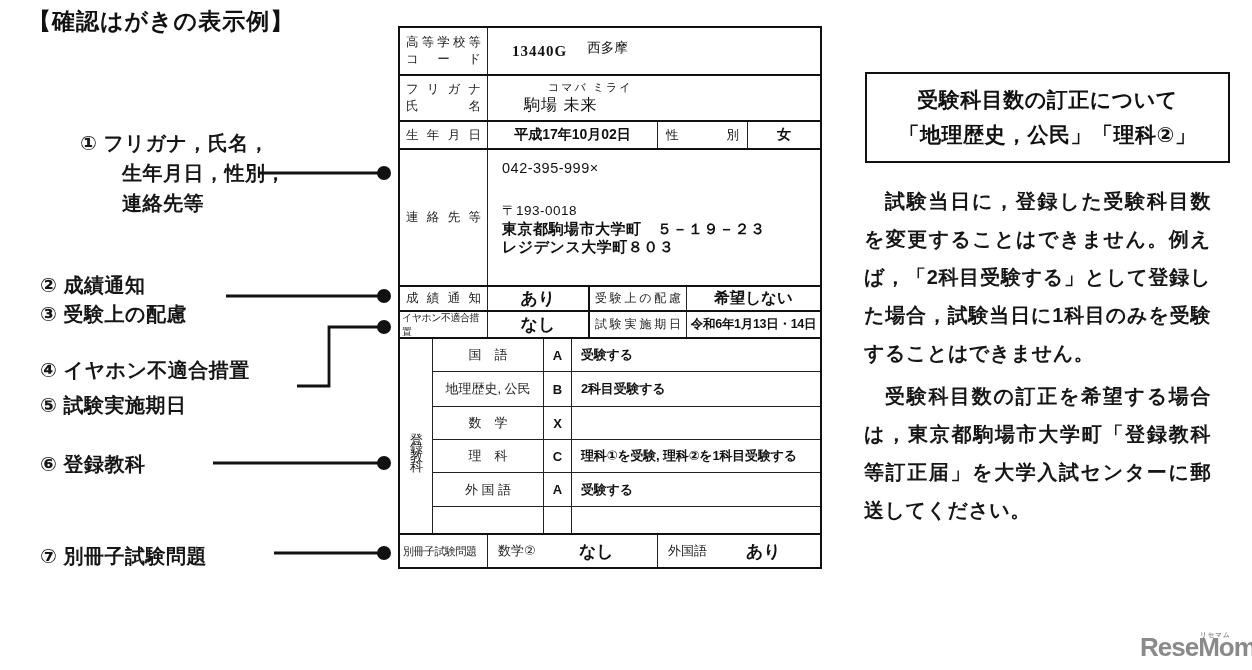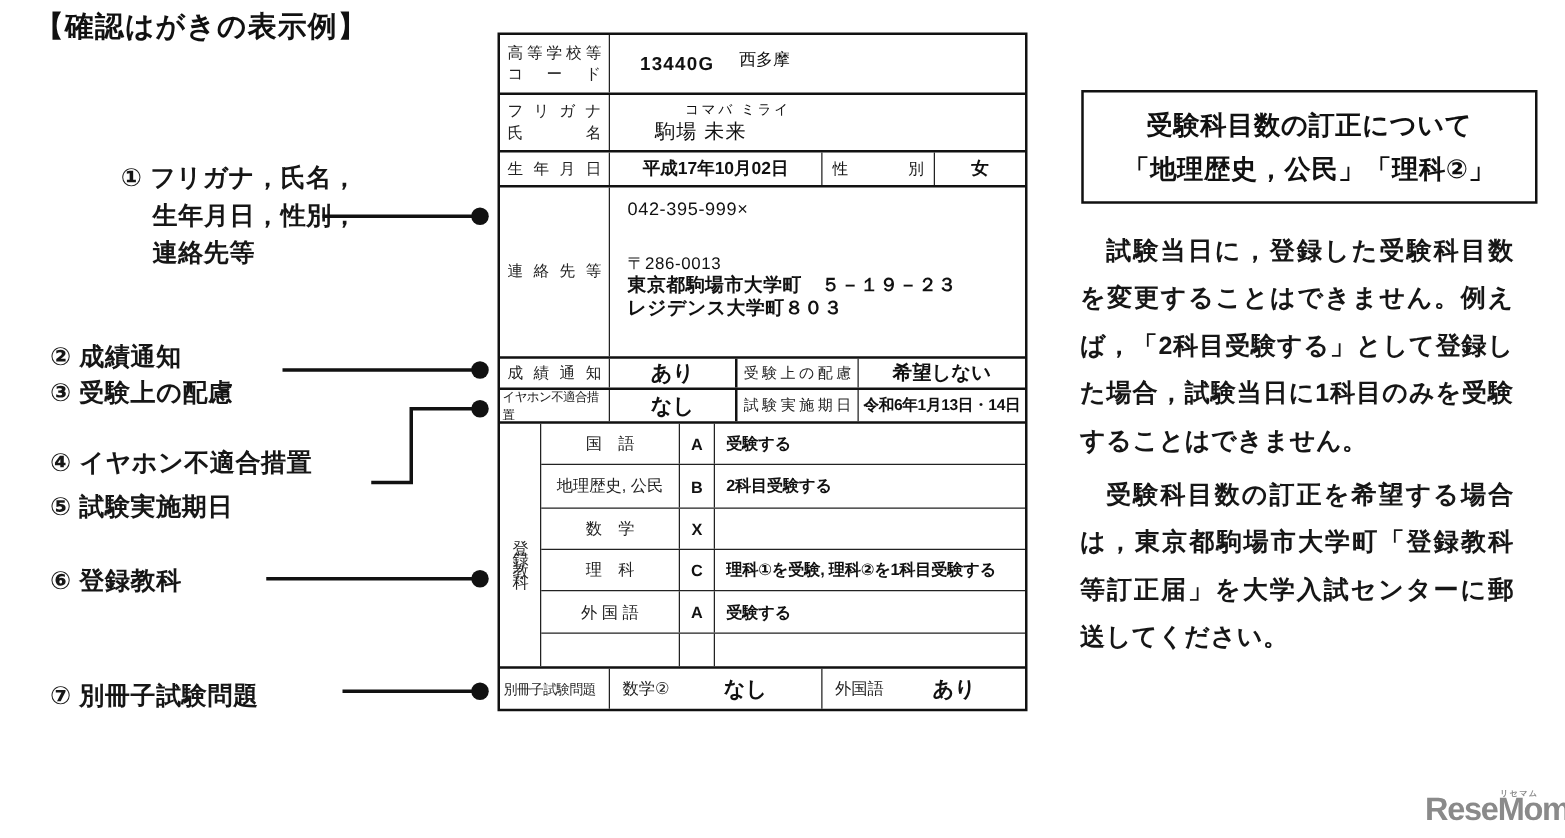--- a/index.html
+++ b/index.html
@@ -9,21 +9,21 @@
     font-family:"Liberation Sans","DejaVu Sans",sans-serif; color:#111;
     overflow:hidden;
   }
   
   .page-title {
     position:absolute; left:28px; top:6px;
     font-size:23px; font-weight:700; letter-spacing:1px; color:#111;
   }
   .anno { position:absolute; font-size:20px; font-weight:600; color:#161616; letter-spacing:0.5px; white-space:nowrap; }
   .anno-block { line-height:30px; padding-left:82px; }
-  .anno-block .first { margin-left:-42px;text-align:right; }
+  .anno-block .first { margin-left:-42px; }
   
   .overlay { position:absolute; left:0; top:0; width:1252px; height:670px; pointer-events:none; }
   .overlay line, .overlay polyline { stroke:#111; stroke-width:2.8px; fill:none; }
   .overlay circle { fill:#111; }
   
   .card {
     position:absolute; left:398px; top:26px; width:424px; height:543px;
     border:2px solid #111; background:#fff; display:flex; flex-direction:column;
   }
   .crow { display:flex; border-bottom:2px solid #111; }
@@ -39,21 +39,21 @@
   .jl { width:100%; text-align:justify; text-align-last:justify; line-height:17px; }
   .lab-small { font-size:10px; padding:2px 2px; letter-spacing:-0.5px; }
   .midlab {
     width:97px; border-right:1px solid #222; font-size:12px; color:#222;
     display:flex; align-items:center; padding:0 5px;
   }
   .vcell { display:flex; align-items:center; }
   .grow { flex:1 1 auto; }
   
   .code-val { padding-left:24px; font-size:15px; }
-  .code-num { font-weight:700; letter-spacing:1px; }
+  .code-num { font-weight:700; letter-spacing:1px;font-family:Liberation Serif, serif; }
   .school-name { font-size:13.5px; font-weight:500; margin-left:20px; position:relative; top:-3px; }
   
   .name-cell { padding-left:36px; display:flex; flex-direction:column; justify-content:center; }
   .furigana { font-size:11px; font-weight:400; letter-spacing:2px; margin-left:24px; }
   .name-main { font-size:16px; font-weight:500; letter-spacing:1px; }
   
   .birth-val { width:170px; border-right:1px solid #222; justify-content:center; font-size:14px; font-weight:600; }
   .sex-lab { width:90px; border-right:1px solid #222; font-size:12.5px; padding:0 8px; display:flex; align-items:center; }
   .sex-val { justify-content:center; font-size:14px; font-weight:600; }
   
@@ -168,21 +168,21 @@
       </div>
       <div class="cell grow vcell sex-val">女</div>
     </div>
 
     <div class="crow r4">
       <div class="cell lab">
         <div class="jl">連絡先等</div>
       </div>
       <div class="cell grow contact-val">
         <div class="phone">042-395-999×</div>
-        <div class="postal">〒286-0013</div>
+        <div class="postal">〒193-0018</div>
         <div class="addr">東京都駒場市大学町　５－１９－２３</div>
         <div class="addr">レジデンス大学町８０３</div>
       </div>
     </div>
 
     <div class="crow r5">
       <div class="cell lab">
         <div class="jl">成績通知</div>
       </div>
       <div class="cell vcell v102">あり</div>

